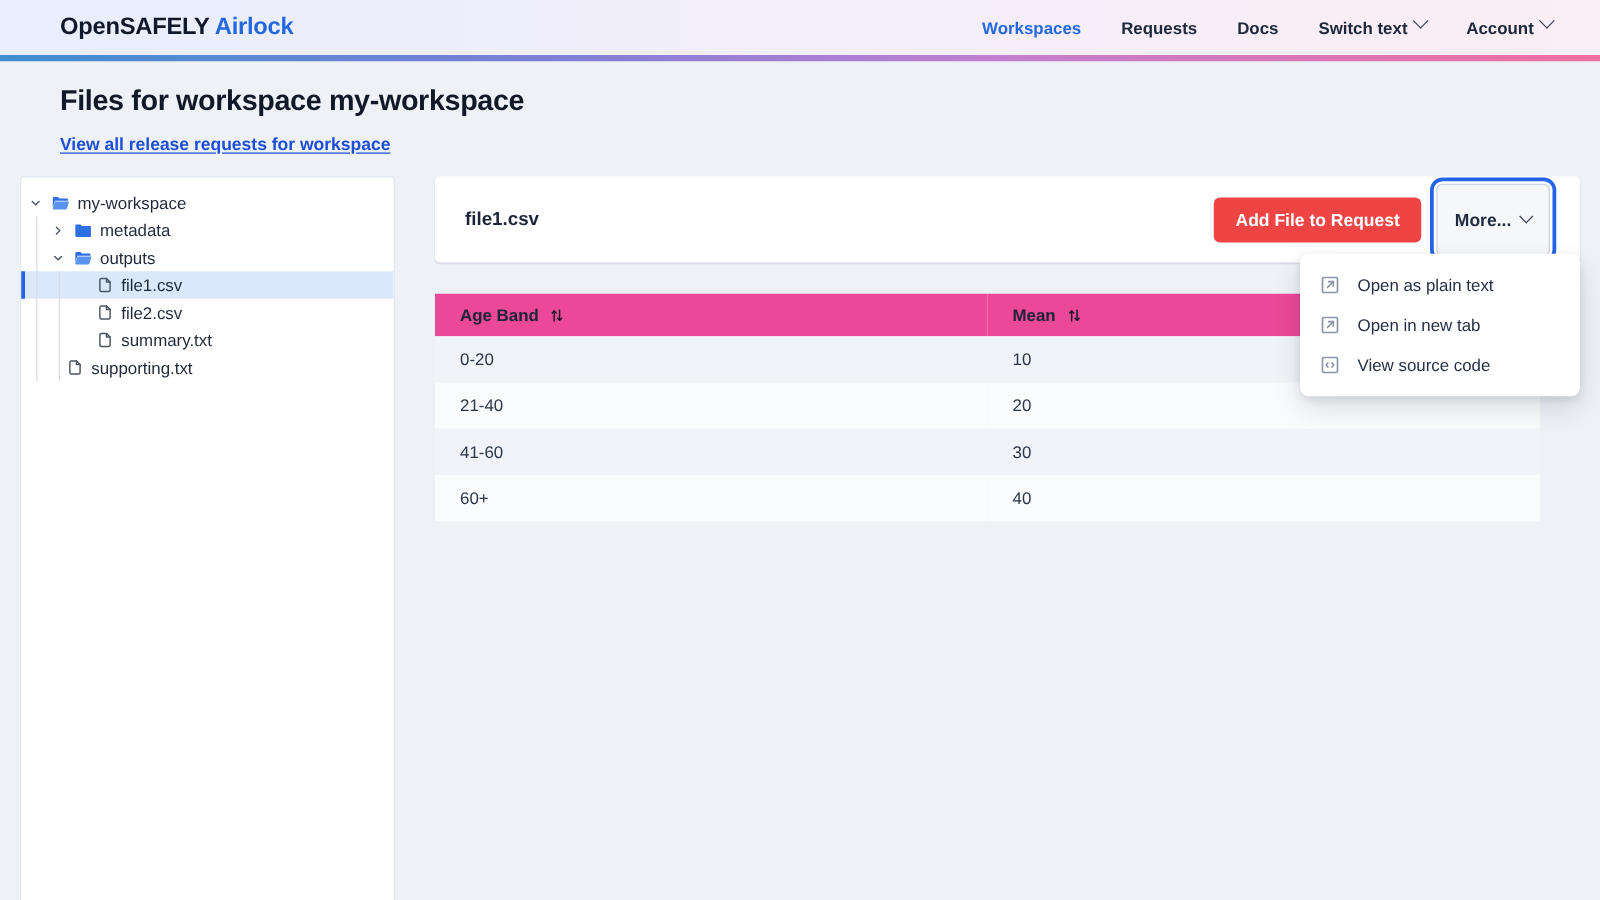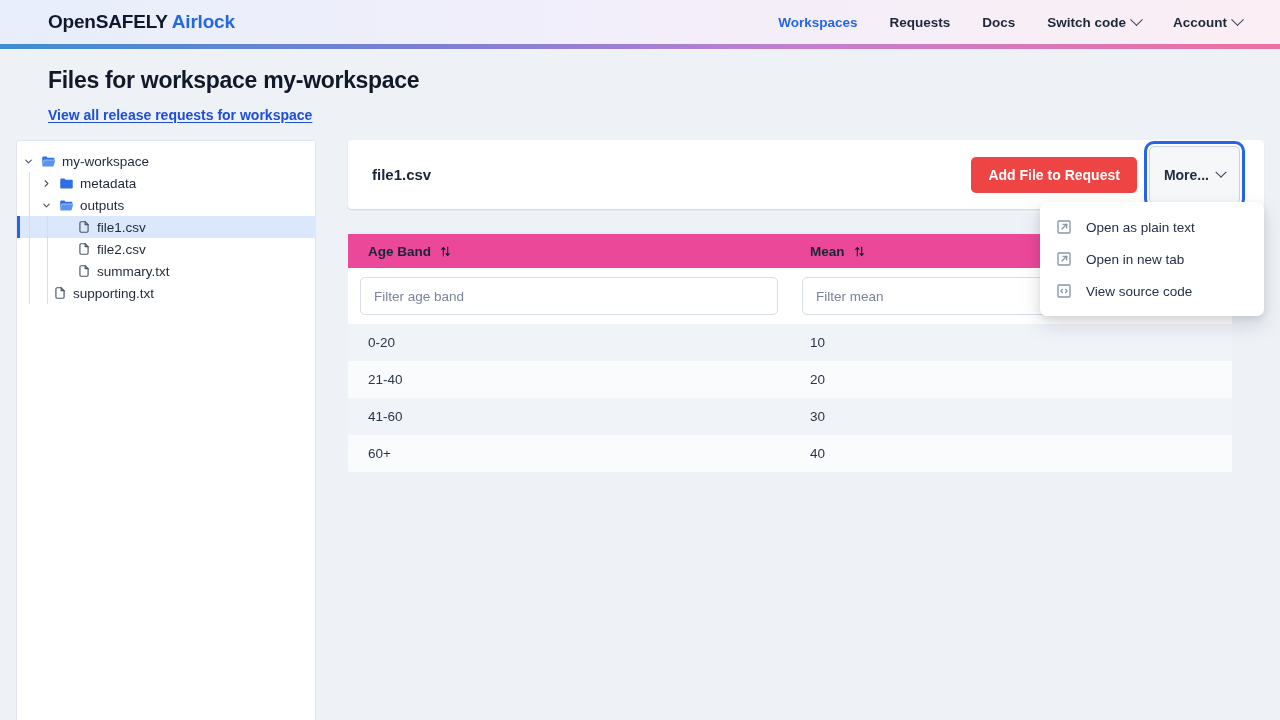--- a/index.html
+++ b/index.html
@@ -33,21 +33,21 @@
     align-items: center;
     gap: 32px;
   }
   .nav-link {
     font-size: 13.5px;
     font-weight: bold;
     color: #1d283a;
     text-decoration: none;
     white-space: nowrap;
     display: flex;
-    align-items: center;
+    align-items: flex-start;
     gap: 6px;
     cursor: pointer;
   }
   .nav-link.active { color: #2468e0; }
   .caret {
     display: inline-block;
     width: 9px; height: 9px;
     border-right: 1.6px solid #3a4660;
     border-bottom: 1.6px solid #3a4660;
     transform: rotate(45deg) translate(-2px,-2px);
@@ -251,21 +251,21 @@
    </a>
       <a class="nav-link">
      <span>Requests</span>
 
    </a>
       <a class="nav-link">
      <span>Docs</span>
 
    </a>
       <a class="nav-link">
-     <span>Switch code</span>
+     <span>Switch text</span>
      <span class="caret"></span>
    </a>
       <a class="nav-link">
      <span>Account</span>
      <span class="caret"></span>
    </a>
     </nav>
 </div>
 <div class="nav-accent-bar"></div>
 
@@ -443,28 +443,20 @@
                     <svg class="ic" width="13" height="13" viewBox="0 0 24 24" fill="none" stroke="#111827" stroke-width="2.1" stroke-linecap="round" stroke-linejoin="round">
                       <path d="M8 20V5"></path>
                       <path d="M5 8l3-3 3 3"></path>
                       <path d="M16 4v15"></path>
                       <path d="M13 16l3 3 3-3"></path>
                     </svg>
                   </span>
      </span>
    </th>
             </tr>
-          <tr class="filter-row" id="filter-row">
-              <td>
-     <input class="filter-input" type="text" placeholder="Filter age band" style="">
-   </td>
-              <td>
-     <input class="filter-input" type="text" placeholder="Filter mean" style="">
-   </td>
-            </tr>
         </thead>
         <tbody class="data" id="tbody">
             <tr>
               <td>0-20</td>
               <td>10</td>
             </tr>
             <tr>
               <td>21-40</td>
               <td>20</td>
             </tr>

